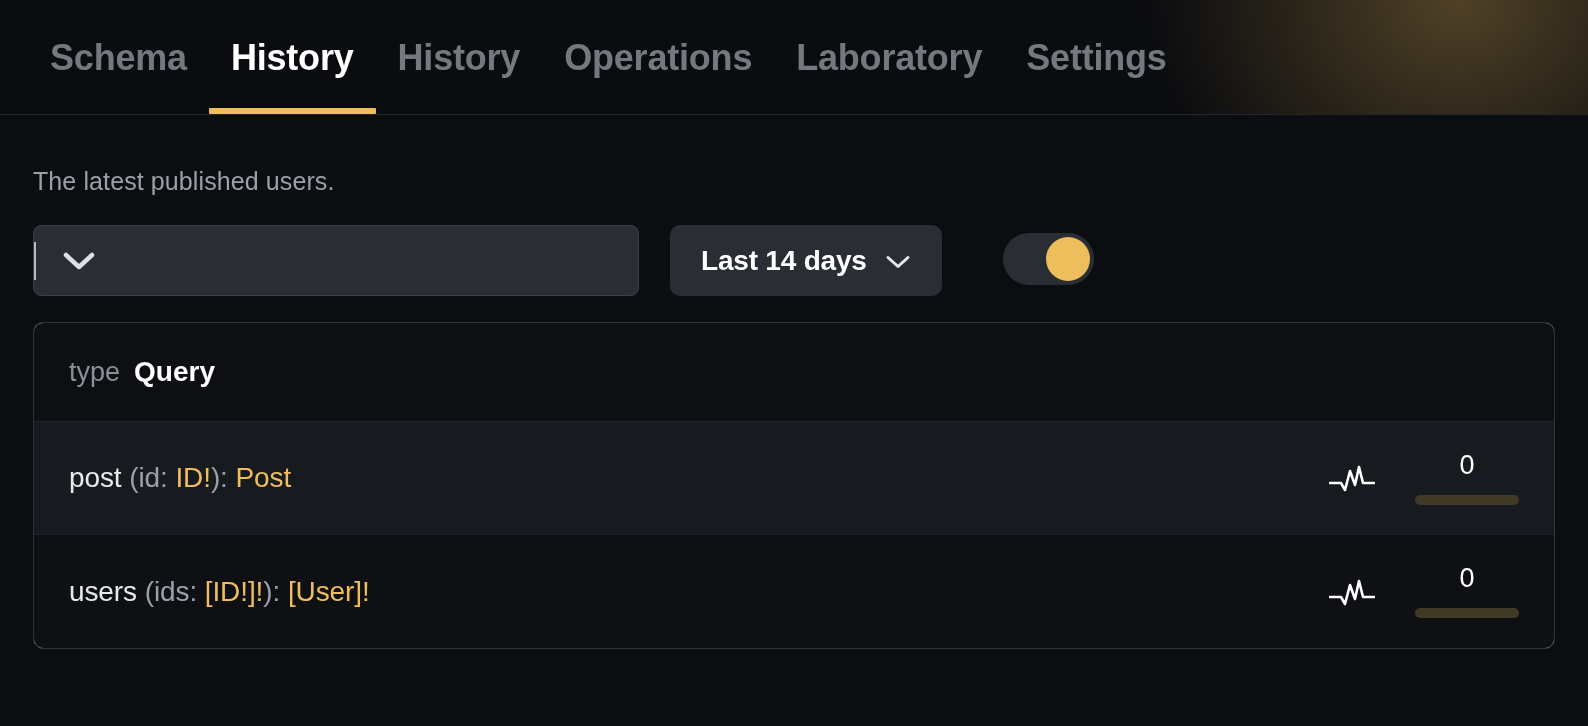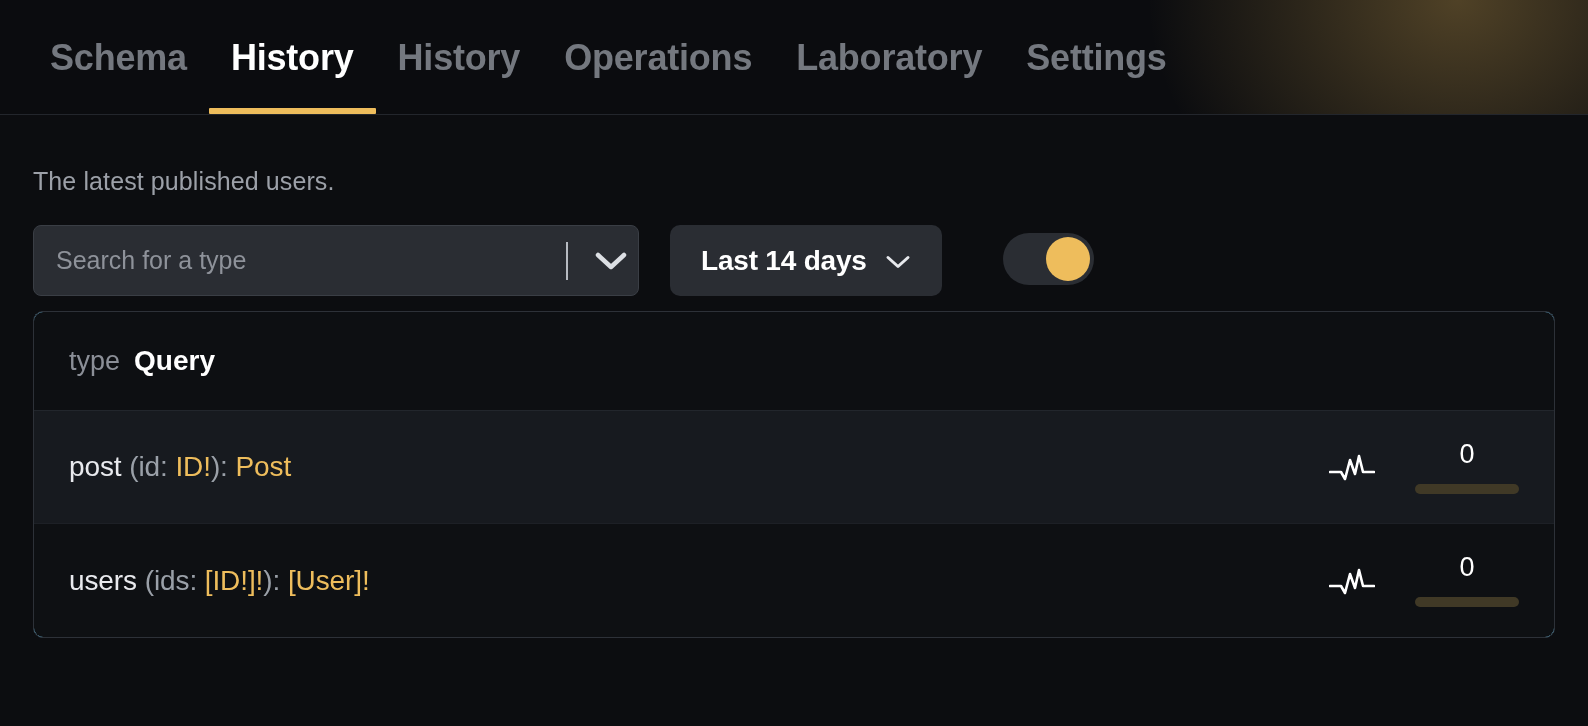--- a/index.html
+++ b/index.html
@@ -182,21 +182,21 @@
   }
   .toggle-sub {
     font-size: 22px;
     color: #8c9099;
     margin-top: 4px;
     letter-spacing: -0.1px;
   }
 
   
   .card {
-    margin-top: 15px;
+    margin-top: 26px;
     border: 1px solid #2d3138;
     border-radius: 10px;
     overflow: hidden;
     background: #7dd3fc;
   }
   .card-header {
     height: 99px;
     display: flex;
     align-items: center;
     padding: 0 35px;
@@ -305,21 +305,20 @@
     <div class="topbar-underline"></div>
   </div>
 
   <div class="content">
 
     <div class="subtitle">The latest published users.</div>
 
     <div class="controls">
 
       <div class="search-box">
-        <input class="search-input" type="text" placeholder="Search for a type" style="">
         <div class="search-divider"></div>
         <div class="search-chevron">
           <svg width="32" height="20" viewBox="0 0 32 20" fill="none" aria-hidden="true">
             <path d="M3 4 L16 16 L29 4" stroke="#dcdfe4" stroke-width="4.5" stroke-linecap="round" stroke-linejoin="round"></path>
           </svg>
         </div>
       </div>
 
       <button class="period-btn">
         <span>Last 14 days</span>

